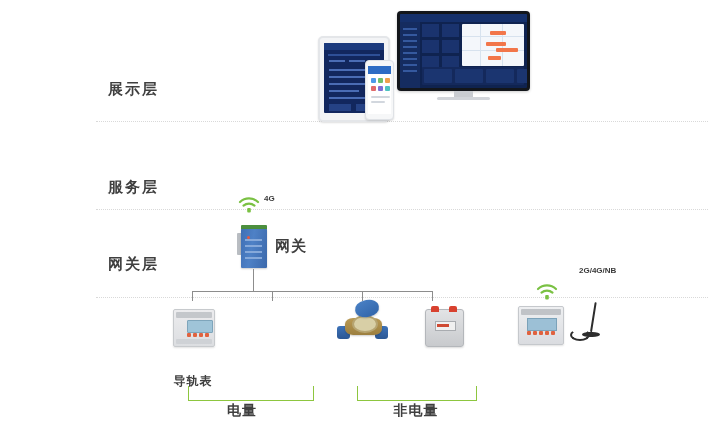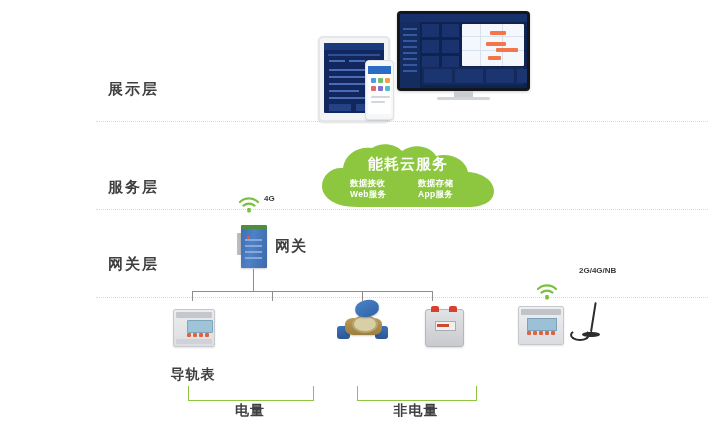--- a/index.html
+++ b/index.html
@@ -88,21 +88,21 @@
   .gw-led{position:absolute;left:6px;top:7px;width:3px;height:3px;background:#e9573f;border-radius:50%;}
   .gw-label{position:absolute;left:275px;top:237px;font-size:15px;font-weight:700;color:#3f3f3f;letter-spacing:1px;}
 
   
   .ln{position:absolute;background:#8d8d8d;}
   .v{width:1px;} .h{height:1px;}
 
   
   .dev{position:absolute;width:76px;text-align:center;}
   .dev-icon{height:48px;position:relative;}
-  .dev-label{font-size:14px;font-weight:700;color:#3f3f3f;letter-spacing:1px;margin-top:15px;}
+  .dev-label{font-size:12px;font-weight:700;color:#3f3f3f;letter-spacing:1px;margin-top:22px;}
 
   .d-rail{left:155px;top:303px;}
   .d-elec{left:235px;top:303px;}
   .d-water{left:325px;top:298px;}
   .d-gas{left:405px;top:303px;}
   .d-arcm{left:508px;top:300px;width:116px;}
 
   
   .rail{position:absolute;left:18px;top:6px;width:40px;height:36px;
         background:linear-gradient(180deg,#ececee 0%,#dcdee1 100%);
@@ -164,21 +164,21 @@
             border:2px solid #2d2d2d;border-radius:50%;border-top-color:transparent;}
   .wifi-arcm{position:absolute;left:536px;top:283px;width:22px;height:17px;}
   .lbl-nb{position:absolute;left:554px;top:266px;font-size:8px;font-weight:700;color:#3a3a3a;margin-left:25px;}
 
   
   .brk{position:absolute;height:14px;border:1.6px solid #8dc63f;border-top:none;}
   .brk1{left:188px;top:386px;width:124px;}
   .brk2{left:357px;top:386px;width:118px;}
   .brk-label{position:absolute;top:402px;font-size:14px;font-weight:700;
              color:#3f3f3f;letter-spacing:1px;text-align:center;}
-  .bl1{left:188px;width:124px;}
+  .bl1{left:180px;width:124px;}
   .bl2{left:357px;width:118px;}
 </style>
 </head>
 <body>
 
 <div class="stage">
 
   <div class="divider div1"></div>
   <div class="divider div2"></div>
   <div class="divider div3"></div>
@@ -258,36 +258,20 @@
             <div class="msp" style="left:64px;width:28px;"></div>
             <div class="msp" style="left:95px;width:22px;"></div>
           </div>
         </div>
       </div>
       <div class="mon-neck"></div>
       <div class="mon-base"></div>
     </div>
   </div>
 
-  <div class="cloud-wrap">
-    <svg class="cloud-svg" width="180" height="66" viewBox="0 0 180 66">
-      <path d="M40 63 C14 63 4 52 4 42 C4 31 14 23 25 24 C27 10 40 2 54 4
-               C62 -2 77 -1 84 7 C95 -1 112 1 118 12 C133 8 148 16 150 28
-               C166 29 176 38 176 47 C176 57 166 63 150 63 Z" fill="#8dc63f"></path>
-    </svg>
-    <div class="cloud-title">能耗云服务</div>
-    <div class="cloud-sub cs-l">
-      <div>数据接收</div>
-      <div>Web服务</div>
-    </div>
-    <div class="cloud-sub cs-r">
-      <div>数据存储</div>
-      <div>App服务</div>
-    </div>
-  </div>
 
   <svg class="wifi-gw" viewBox="0 0 22 17">
     <path d="M2 6 A13 13 0 0 1 20 6" stroke="#7ac143" stroke-width="2.2" fill="none" stroke-linecap="round"></path>
     <path d="M5.5 9.6 A8.5 8.5 0 0 1 16.5 9.6" stroke="#7ac143" stroke-width="2.2" fill="none" stroke-linecap="round"></path>
     <rect x="9.2" y="12" width="3.6" height="4.4" fill="#7ac143" rx="1"></rect>
   </svg>
   <div class="lbl-4g">4G</div>
 
   <div class="gw-dev">
     <div class="gw-side"></div>

